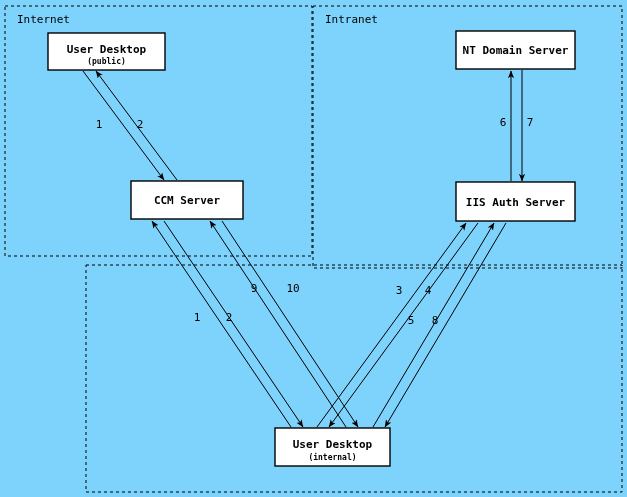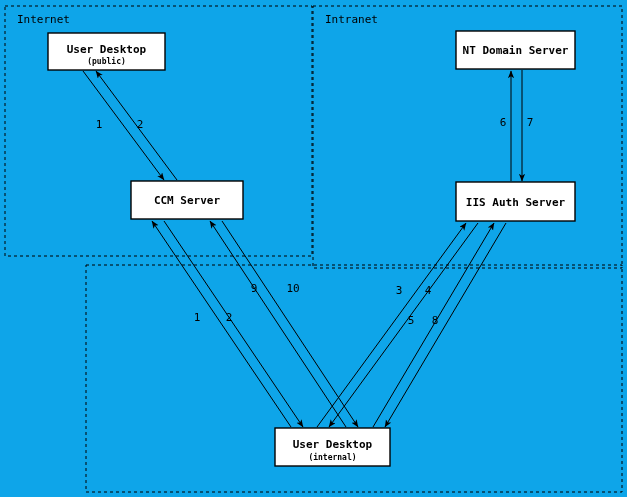--- a/index.html
+++ b/index.html
@@ -4,21 +4,21 @@
 <style>
   html, body {
     margin: 0;
     padding: 0;
     background: #ffffff;
   }
   #diagram-root {
     position: relative;
     width: 627px;
     height: 497px;
-    background: #0ea5e9;
+    background: #7dd3fc;
     font-family: "DejaVu Sans Mono", monospace;
     overflow: hidden;
   }
   svg#diagram-canvas {
     position: absolute;
     left: 0;
     top: 0;
     width: 627px;
     height: 497px;
   }

